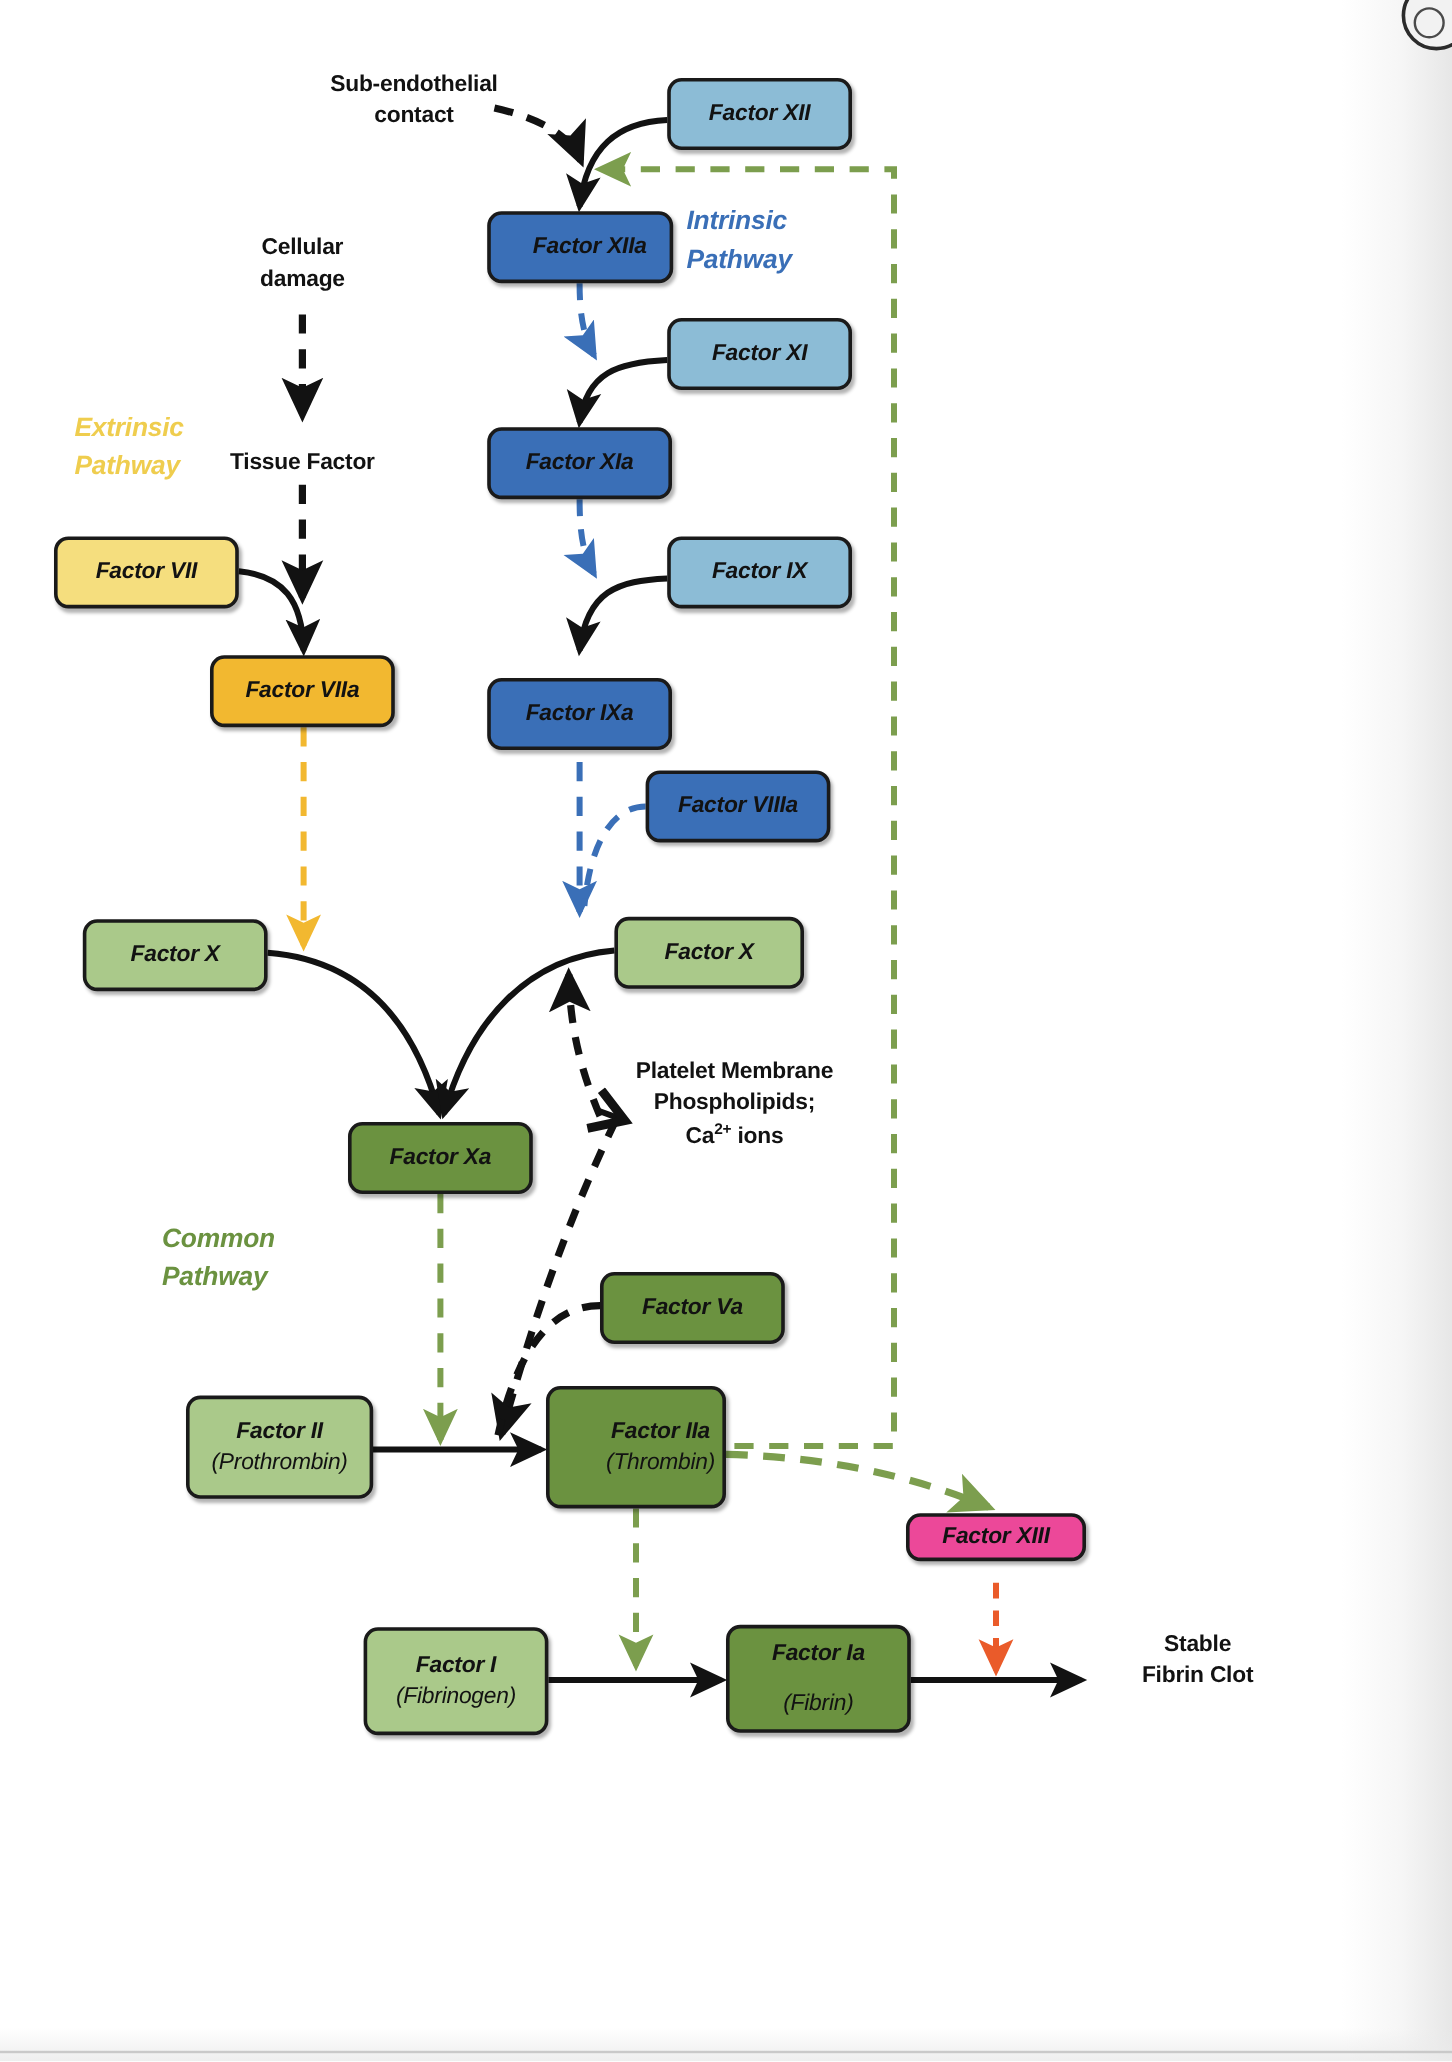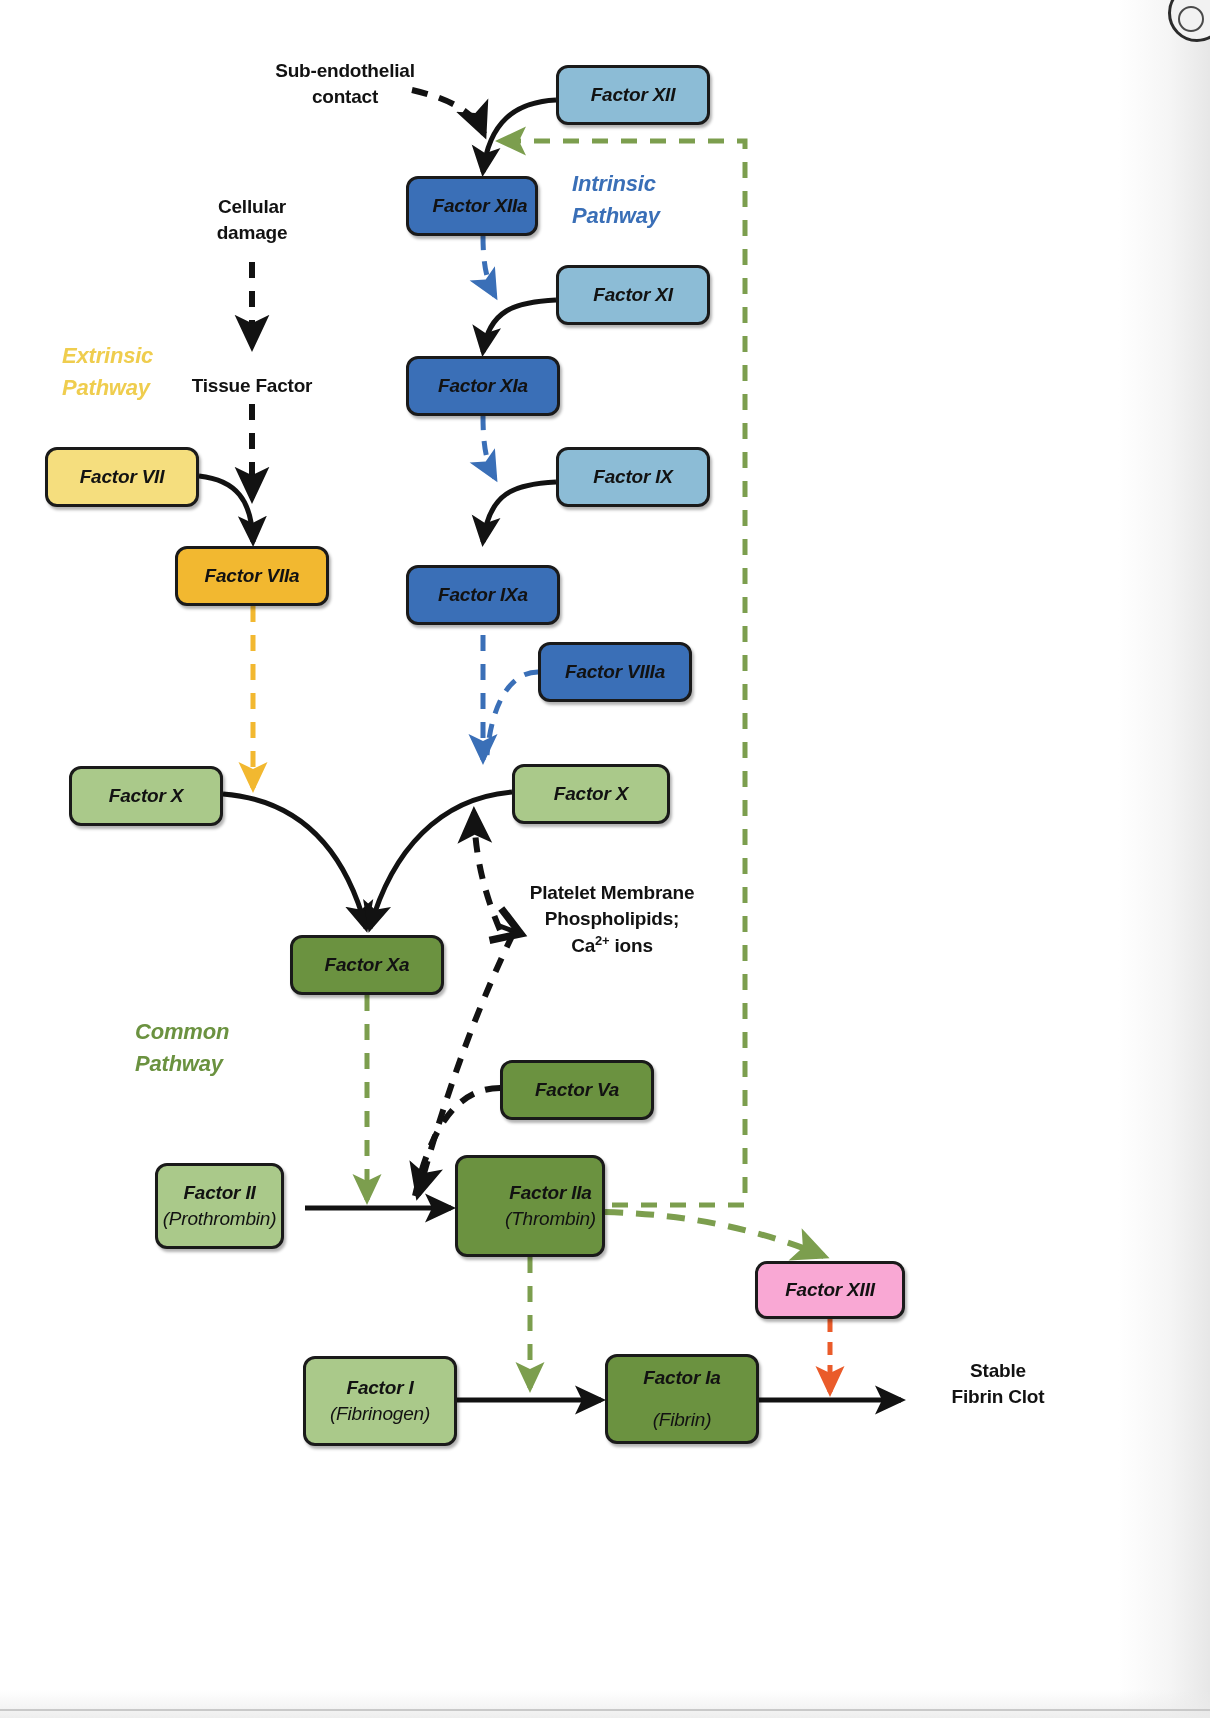--- a/index.html
+++ b/index.html
@@ -198,21 +198,21 @@
 
     <path d="M 830,1319 L 830,1392" fill="none" stroke="#ea5b2a" stroke-width="5" stroke-dasharray="13 10" marker-end="url(#ah-orange)"></path>
 
     <path d="M 759,1400 L 901,1400" fill="none" stroke="#121212" stroke-width="5" marker-end="url(#ah-black)"></path>
   </svg>
 
   <div class="node" style="left:556px; top:65px; width:154px; height:60px; background:#8cbcd6;">
     <span>Factor XII</span>
   </div>
 
-  <div class="node" style="left:406px; top:176px; width:132px; height:60px; background:#3a6fb7;padding-left:16px;">
+  <div class="node" style="left:406px; top:176px; width:155px; height:60px; background:#3a6fb7;padding-left:16px;">
     <span>Factor XIIa</span>
   </div>
 
   <div class="node" style="left:556px; top:265px; width:154px; height:60px; background:#8cbcd6;">
     <span>Factor XI</span>
   </div>
 
   <div class="node" style="left:406px; top:356px; width:154px; height:60px; background:#3a6fb7;">
     <span>Factor XIa</span>
   </div>
@@ -246,31 +246,31 @@
   </div>
 
   <div class="node" style="left:290px; top:935px; width:154px; height:60px; background:#6b9240;">
     <span>Factor Xa</span>
   </div>
 
   <div class="node" style="left:500px; top:1060px; width:154px; height:60px; background:#6b9240;">
     <span>Factor Va</span>
   </div>
 
-  <div class="node" style="left:155px; top:1163px; width:129px; height:86px; background:#aac98a;">
+  <div class="node" style="left:155px; top:1163px; width:156px; height:86px; background:#aac98a;">
     <span>Factor II</span>
     <span class="sub">(Prothrombin)</span>
   </div>
 
   <div class="node" style="left:455px; top:1155px; width:150px; height:102px; background:#6b9240;padding-left:41px;">
     <span>Factor IIa</span>
     <span class="sub">(Thrombin)</span>
   </div>
 
-  <div class="node" style="left:755px; top:1261px; width:150px; height:58px; background:#f9a8d4;">
+  <div class="node" style="left:755px; top:1261px; width:150px; height:40px; background:#ec4899;">
     <span>Factor XIII</span>
   </div>
 
   <div class="node" style="left:303px; top:1356px; width:154px; height:90px; background:#aac98a;">
     <span>Factor I</span>
     <span class="sub">(Fibrinogen)</span>
   </div>
 
   <div class="node" style="left:605px; top:1354px; width:154px; height:90px; background:#6b9240;gap:16px;">
     <span>Factor Ia</span>

